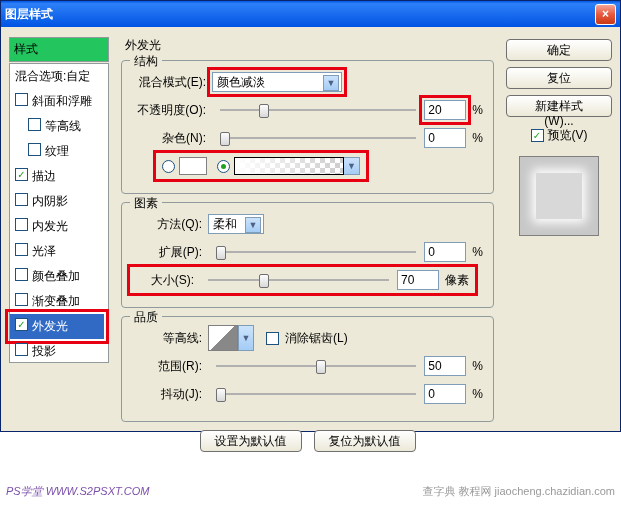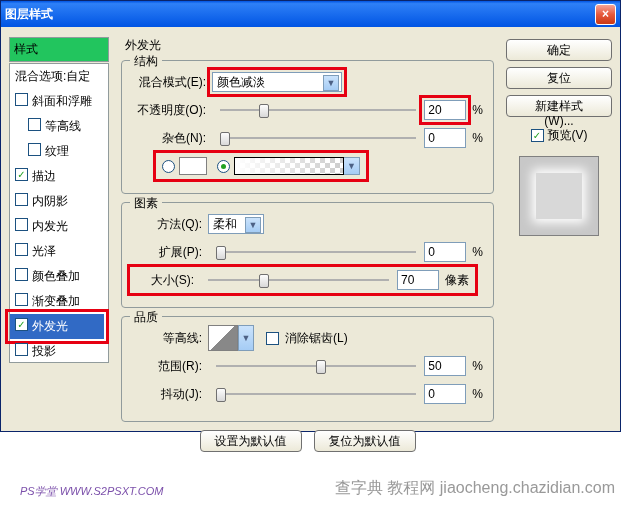--- a/index.html
+++ b/index.html
@@ -37,22 +37,22 @@
 .grad-combo{display:flex;align-items:center}
 .grad-combo .dd-arrow{height:18px}
 .redbox{border:3px solid #E60012;padding:2px;margin:-5px}
 .contour-box{width:30px;height:26px;border:1px solid #808080;background:linear-gradient(135deg,#fff 0%,#fff 49%,#888 50%,#888 100%);display:inline-block;vertical-align:middle}
 .btn{background:linear-gradient(to bottom,#fff,#ECE9D8);border:1px solid #707070;border-radius:4px;padding:3px 14px;min-width:100px;text-align:center;height:22px;line-height:15px}
 .right-panel{width:106px;flex-shrink:0;display:flex;flex-direction:column;gap:6px;padding-top:2px}
 .right-panel .btn{width:100%}
 .preview-box{width:80px;height:80px;background:#c8c8c8;border:1px solid #808080;margin:6px auto 0;display:flex;align-items:center;justify-content:center}
 .preview-inner{width:46px;height:46px;background:#d8d8d8;box-shadow:0 0 10px 4px #fff}
 .bottom-btns{display:flex;gap:12px;justify-content:center;margin-top:6px}
-.footer-left{position:absolute;bottom:6px;left:20px;color:#7B4FAA;font-style:italic;font-size:11px}
-.footer-right{position:absolute;bottom:6px;right:6px;color:#999;font-size:16px}
+.footer-left{position:absolute;bottom:6px;left:6px;color:#7B4FAA;font-style:italic;font-size:11px}
+.footer-right{position:absolute;bottom:6px;right:6px;color:#999;font-size:11px}
 </style>
 </head>
 <body>
 
 <div class="dialog">
   <div class="titlebar">
     <span>图层样式</span>
     <div class="close-btn">×</div>
   </div>
 

